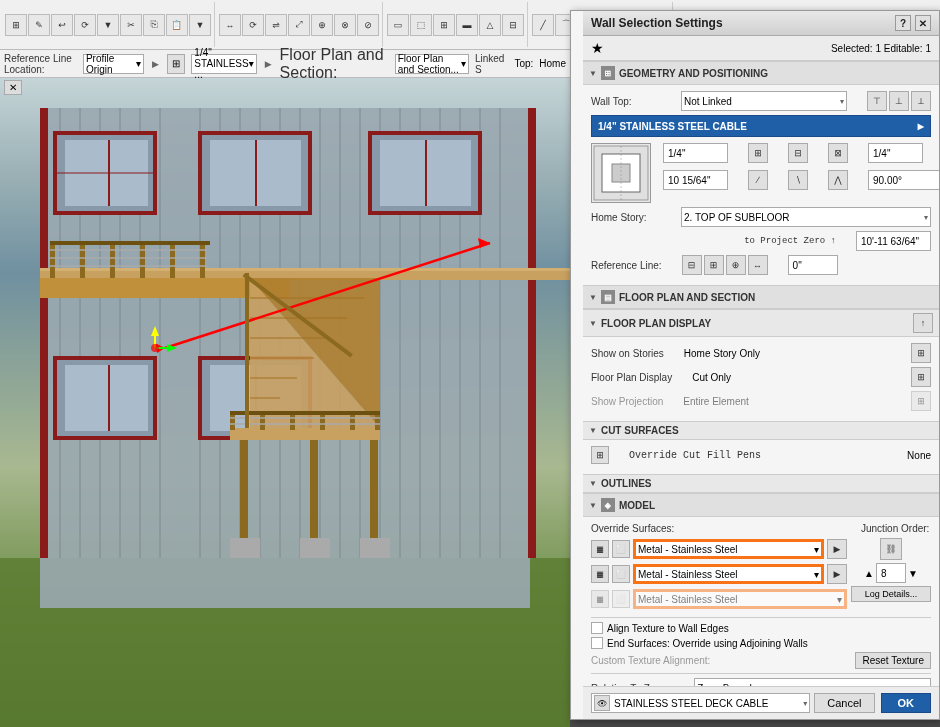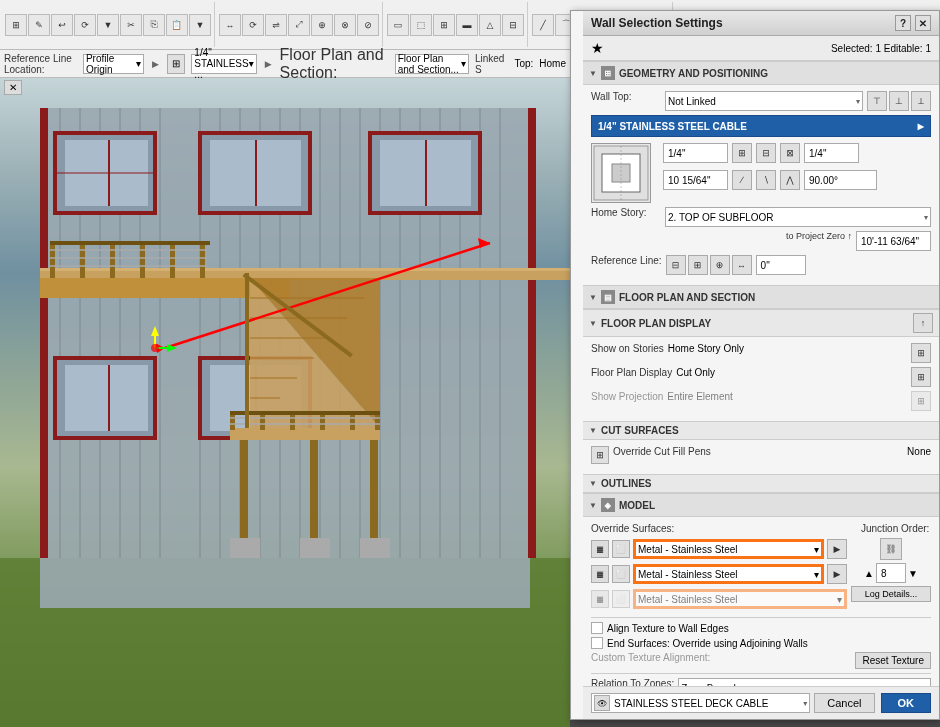--- a/index.html
+++ b/index.html
@@ -21,23 +21,23 @@
 
     
     .section-header { display: flex; align-items: center; gap: 4px; padding: 4px 6px; background: #e0e0e0; border-top: 1px solid #ccc; border-bottom: 1px solid #ccc; font-size: 10px; font-weight: bold; color: #333; cursor: pointer; }
     .section-arrow { font-size: 8px; color: #555; }
     .section-icon { width: 14px; height: 14px; background: #888; display: inline-flex; align-items: center; justify-content: center; color: white; font-size: 8px; }
 
     
     .section-content { padding: 6px 8px; background: #f5f5f5; }
 
     
-    .form-row { display: flex; margin-bottom: 4px; gap: 4px; }
+    .form-row { display: flex; align-items: center; margin-bottom: 4px; gap: 20px; }
     .form-label { font-size: 10px; color: #333; min-width: 70px; }
-    .form-label-sm { font-size: 10px; color: #333; }
+    .form-label-sm { font-size: 10px; color: #333; font-family: Liberation Mono, monospace; }
 
     
     .dropdown { height: 20px; border: 1px solid #aaa; background: white; font-size: 10px; padding: 0 2px; display: flex; align-items: center; justify-content: space-between; cursor: pointer; }
     .dropdown-arrow { font-size: 8px; color: #666; }
 
     
     .dropdown-highlight { background: #1e5fa8; color: white; height: 22px; border: 1px solid #1a4a8a; font-size: 10px; font-weight: bold; padding: 0 6px; display: flex; align-items: center; justify-content: space-between; cursor: pointer; width: 100%; }
     .dropdown-highlight .dropdown-arrow { color: white; }
 
     

